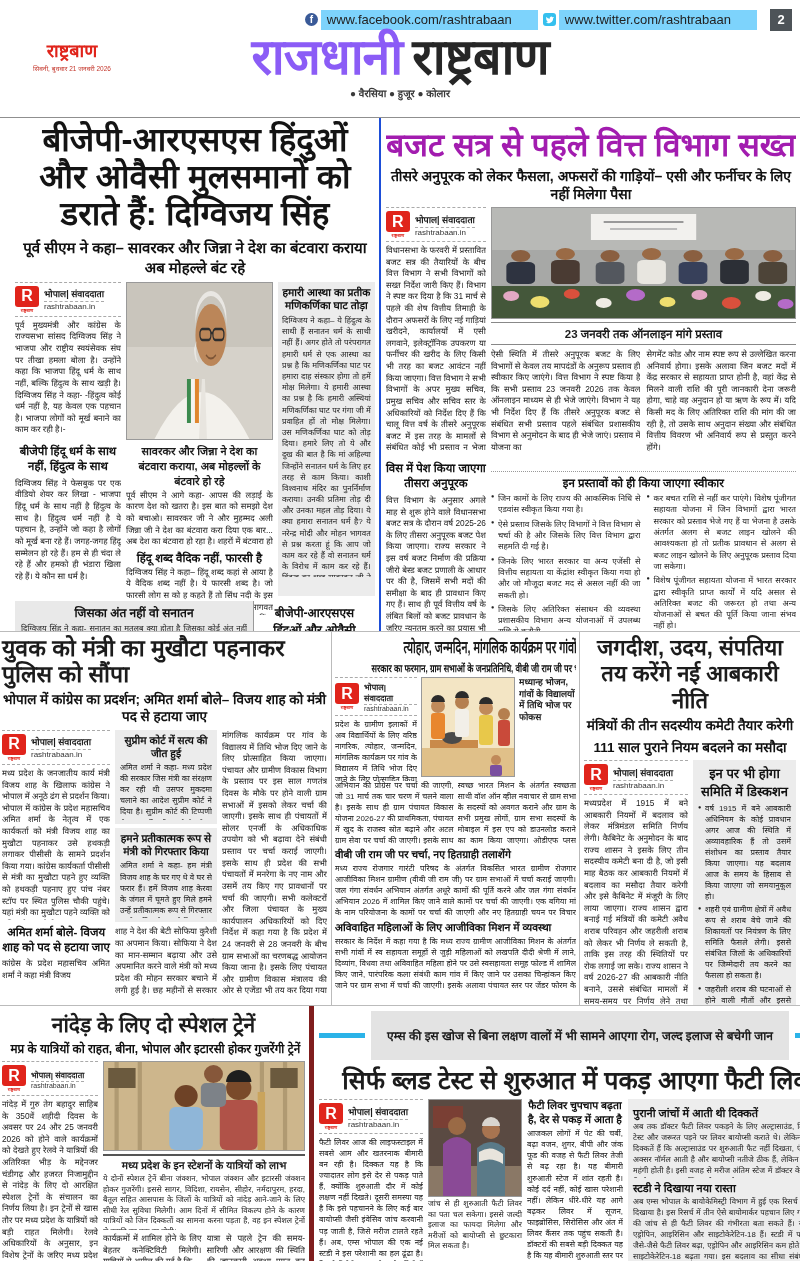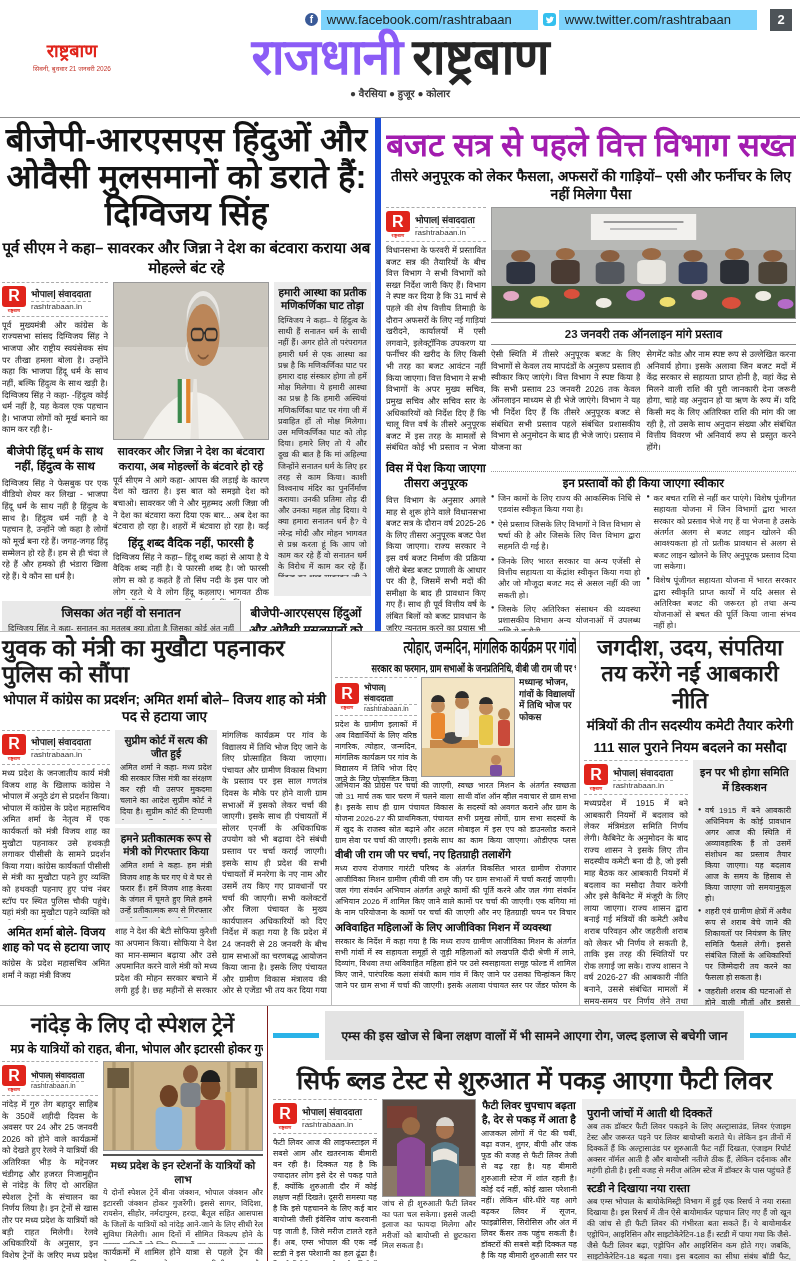--- a/index.html
+++ b/index.html
@@ -35,21 +35,21 @@
 .rlogo-wrap{text-align:center}
 .rlogo{width:24px;height:21px;background:#e0241b;color:#fff;font-weight:bold;font-size:16px;display:flex;align-items:center;justify-content:center;border-radius:3px}
 .rlogo-sub{font-size:4.5px;color:#e0241b;font-weight:bold}
 .bl-place{font-size:9px;font-weight:bold;border-bottom:1px dashed #aaa;padding-bottom:1px}
 .bl-site{font-size:8px;color:#333}
 .graybox{background:#ececec;padding:4px 5px;overflow:hidden}
 .bullet{font-size:8.2px;line-height:1.38;text-align:justify;margin-bottom:3px;padding-left:7px;position:relative}
 .bullet:before{content:"●";position:absolute;left:0;top:0;font-size:5.5px;color:#222}
 .tealbar{width:46px;height:5px;background:#2bb3e8;flex:0 0 auto}
 
-.lead-art{width:499px;border-right:6px solid #1d4ed8;padding:4px 4px 0 2px}
+.lead-art{width:499px;border-right:2px solid #1d4ed8;padding:4px 4px 0 15px}
 .lead-art h1{font-size:33px;line-height:1.12;text-align:center;color:#141414}
 .lead-sub{font-size:15px;margin:4px 0 5px}
 .lead-body{display:flex;gap:5px;height:314px}
 .lead-c1{width:106px;flex:0 0 auto}
 .lead-c1 .sh{font-size:11.5px;margin:5px 0}
 .lead-c2{flex:1}
 .cap-bold{font-size:11px;font-weight:bold;text-align:center;margin:3px 0 2px}
 .lead-c2 .sh{font-size:11.5px;margin:4px 0 2px}
 .lead-c3{width:97px;flex:0 0 auto;background:#ececec;padding:4px}
 .lead-c3 .sh{font-size:10.5px;line-height:1.25;margin-bottom:3px}
@@ -91,23 +91,23 @@
 .feast-focus-head{width:60px;flex:0 0 auto;font-size:9px;font-weight:bold;line-height:1.3;overflow:hidden}
 .feast-2col{display:flex;gap:4px;height:64px;margin-top:3px}
 .feast-2col .bt{flex:1}
 .feast-art .sh{font-size:10.5px;margin:3px 0 2px;text-align:left}
 .excise-art{flex:1;padding:3px 4px 0 4px}
 .excise-art h2{font-size:22px;line-height:1.2;text-align:center}
 .excise-sub{font-size:13.5px;line-height:1.3;margin:3px 0 4px}
 .excise-body{display:flex;gap:5px;height:262px}
 .excise-c1{width:104px;flex:0 0 auto}
 .excise-c2{flex:1}
-.excise-c2 .graybox .sh{font-size:11px;margin-bottom:12px}
-
-.train-art{width:268px;border-right:1px solid #7f1d1d;padding:4px 4px 0 2px}
+.excise-c2 .graybox .sh{font-size:13px;margin-bottom:4px}
+
+.train-art{width:314px;border-right:5px solid #7f1d1d;padding:4px 4px 0 2px}
 .train-art h2{font-size:21px}
 .train-sub{font-size:12.5px;margin:2px 0 4px}
 .train-body{display:flex;gap:5px;height:206px}
 .train-c1{width:96px;flex:0 0 auto}
 .train-right{flex:1}
 .train-boxhead{border-top:2px solid #555;font-size:10.5px;font-weight:bold;text-align:center;padding:2px 0;margin-top:3px}
 .train-boxtext{font-size:7.8px;line-height:1.35;text-align:justify;height:56px;overflow:hidden}
 .train-2col{display:flex;gap:5px;margin-top:3px;height:42px;overflow:hidden}
 .train-2col .bt{flex:1}
 .liver-art{flex:1;padding:2px 4px 0 5px;position:relative}

